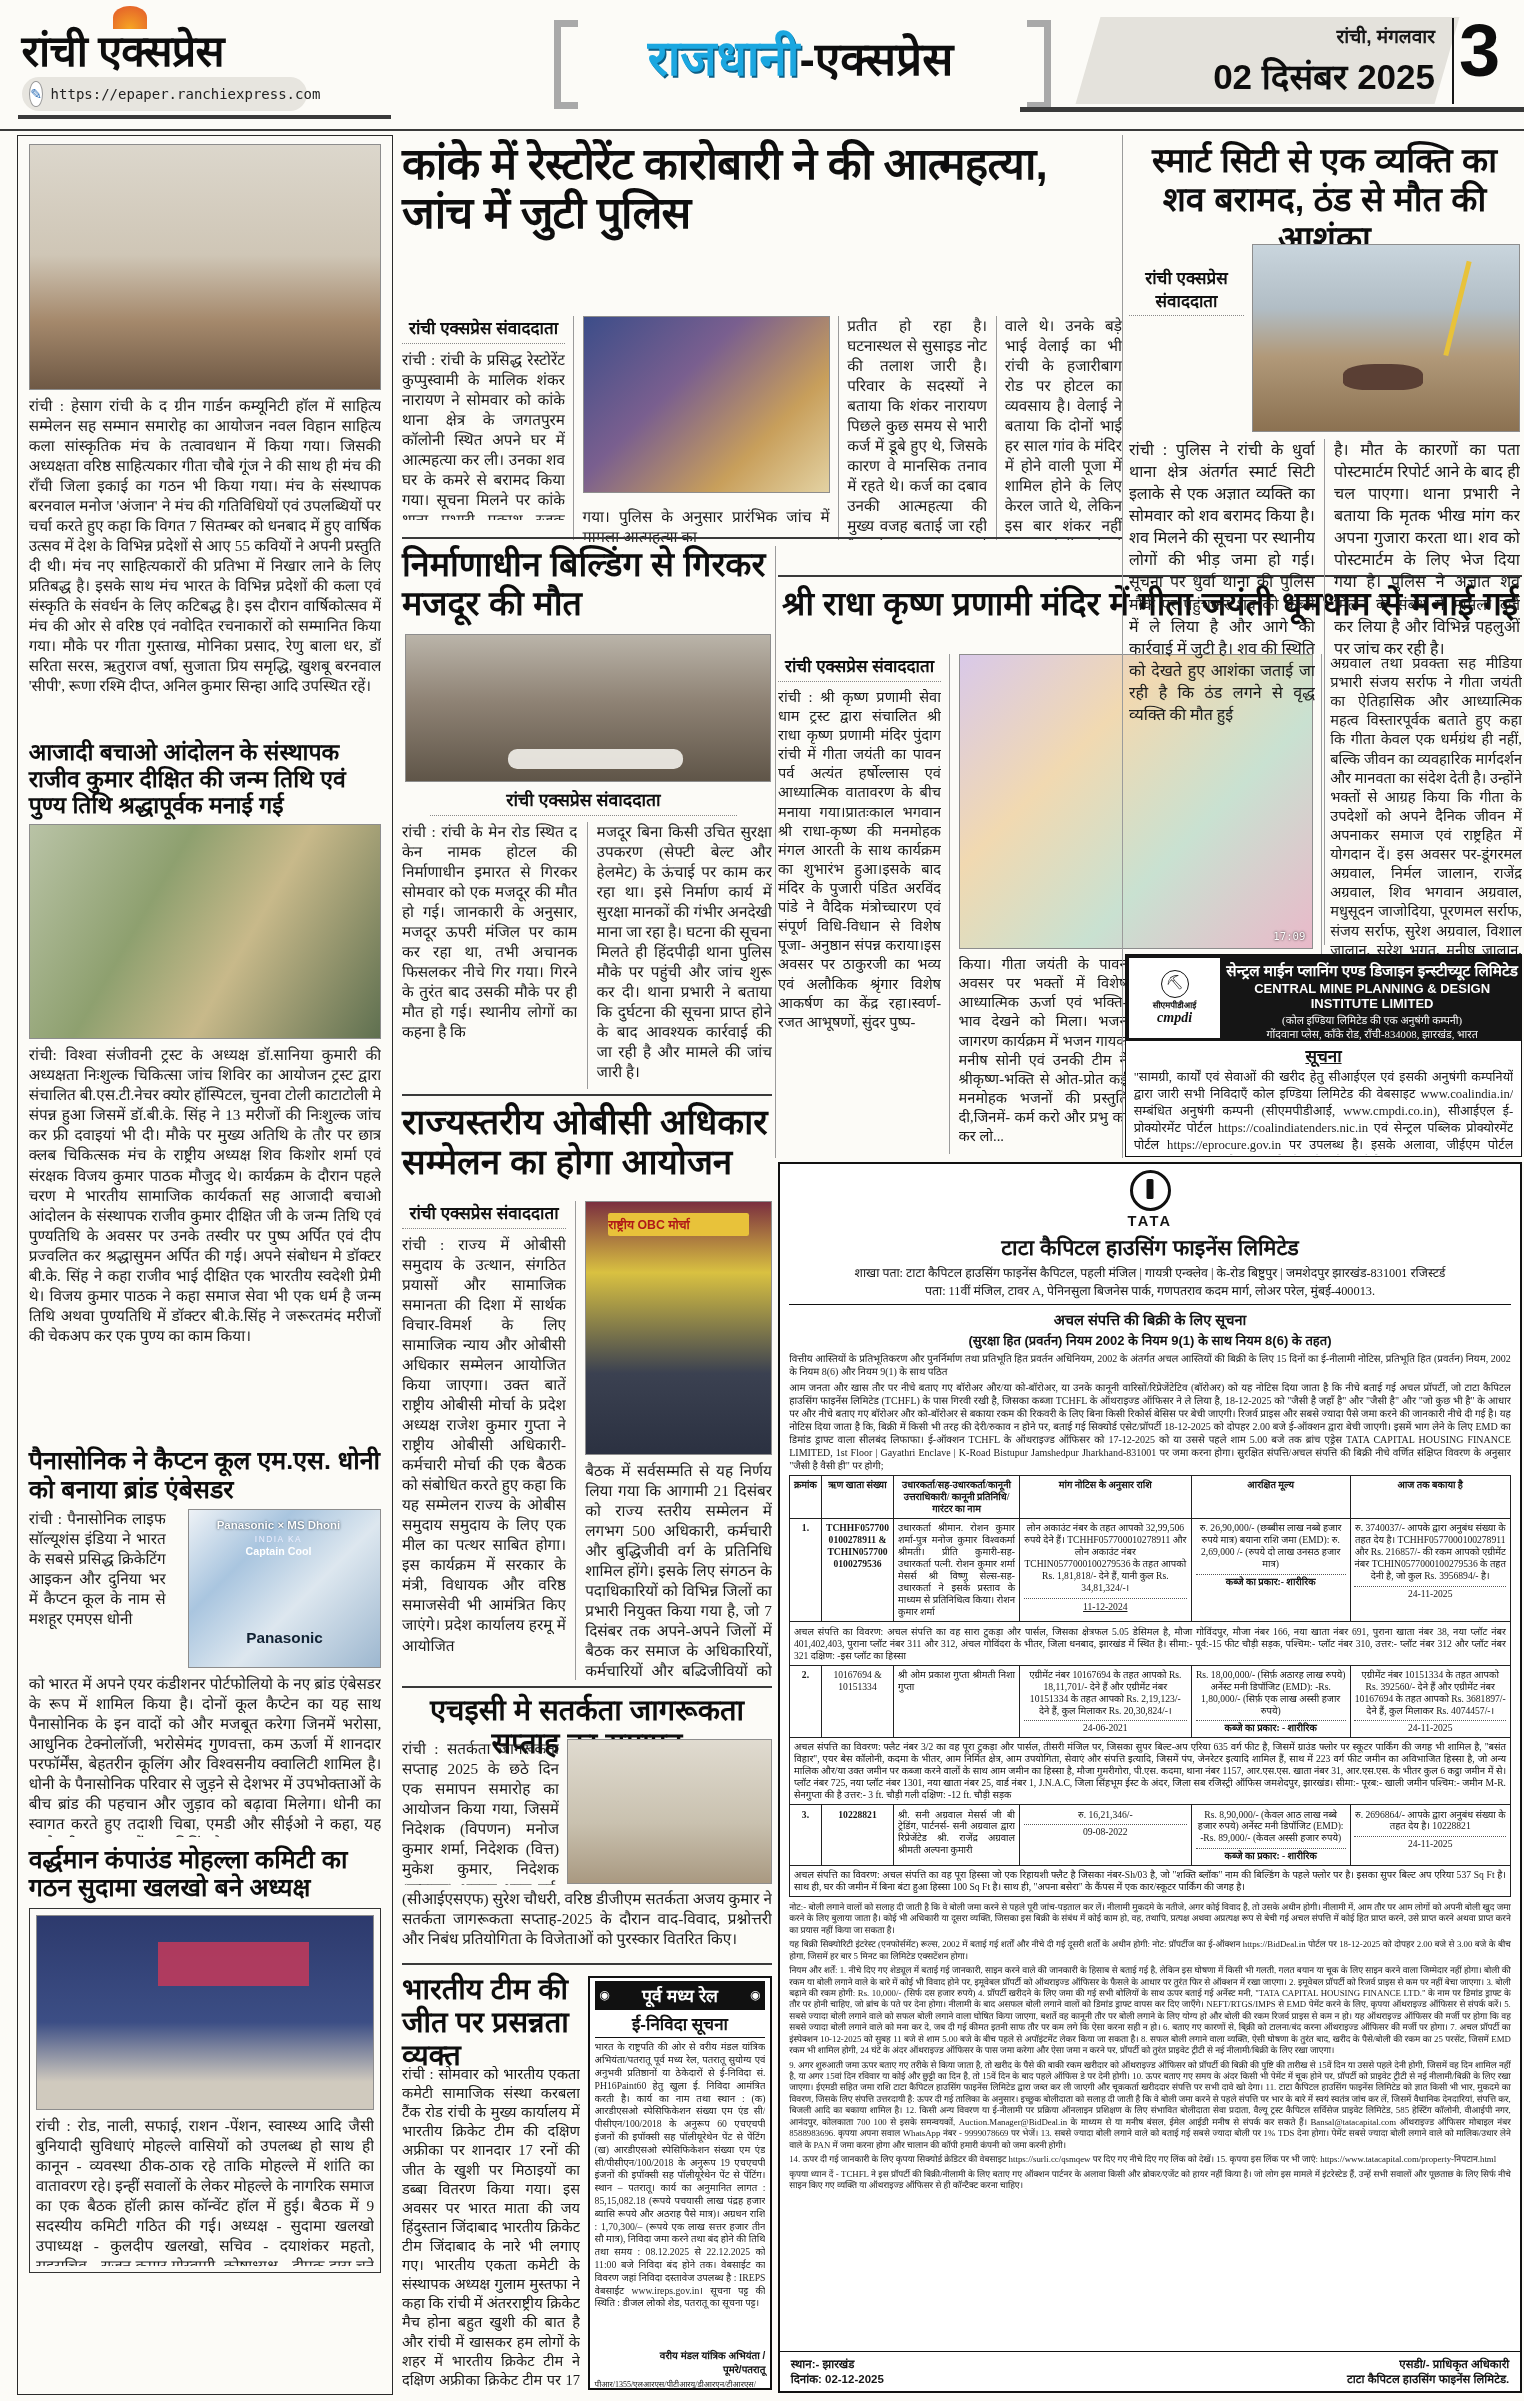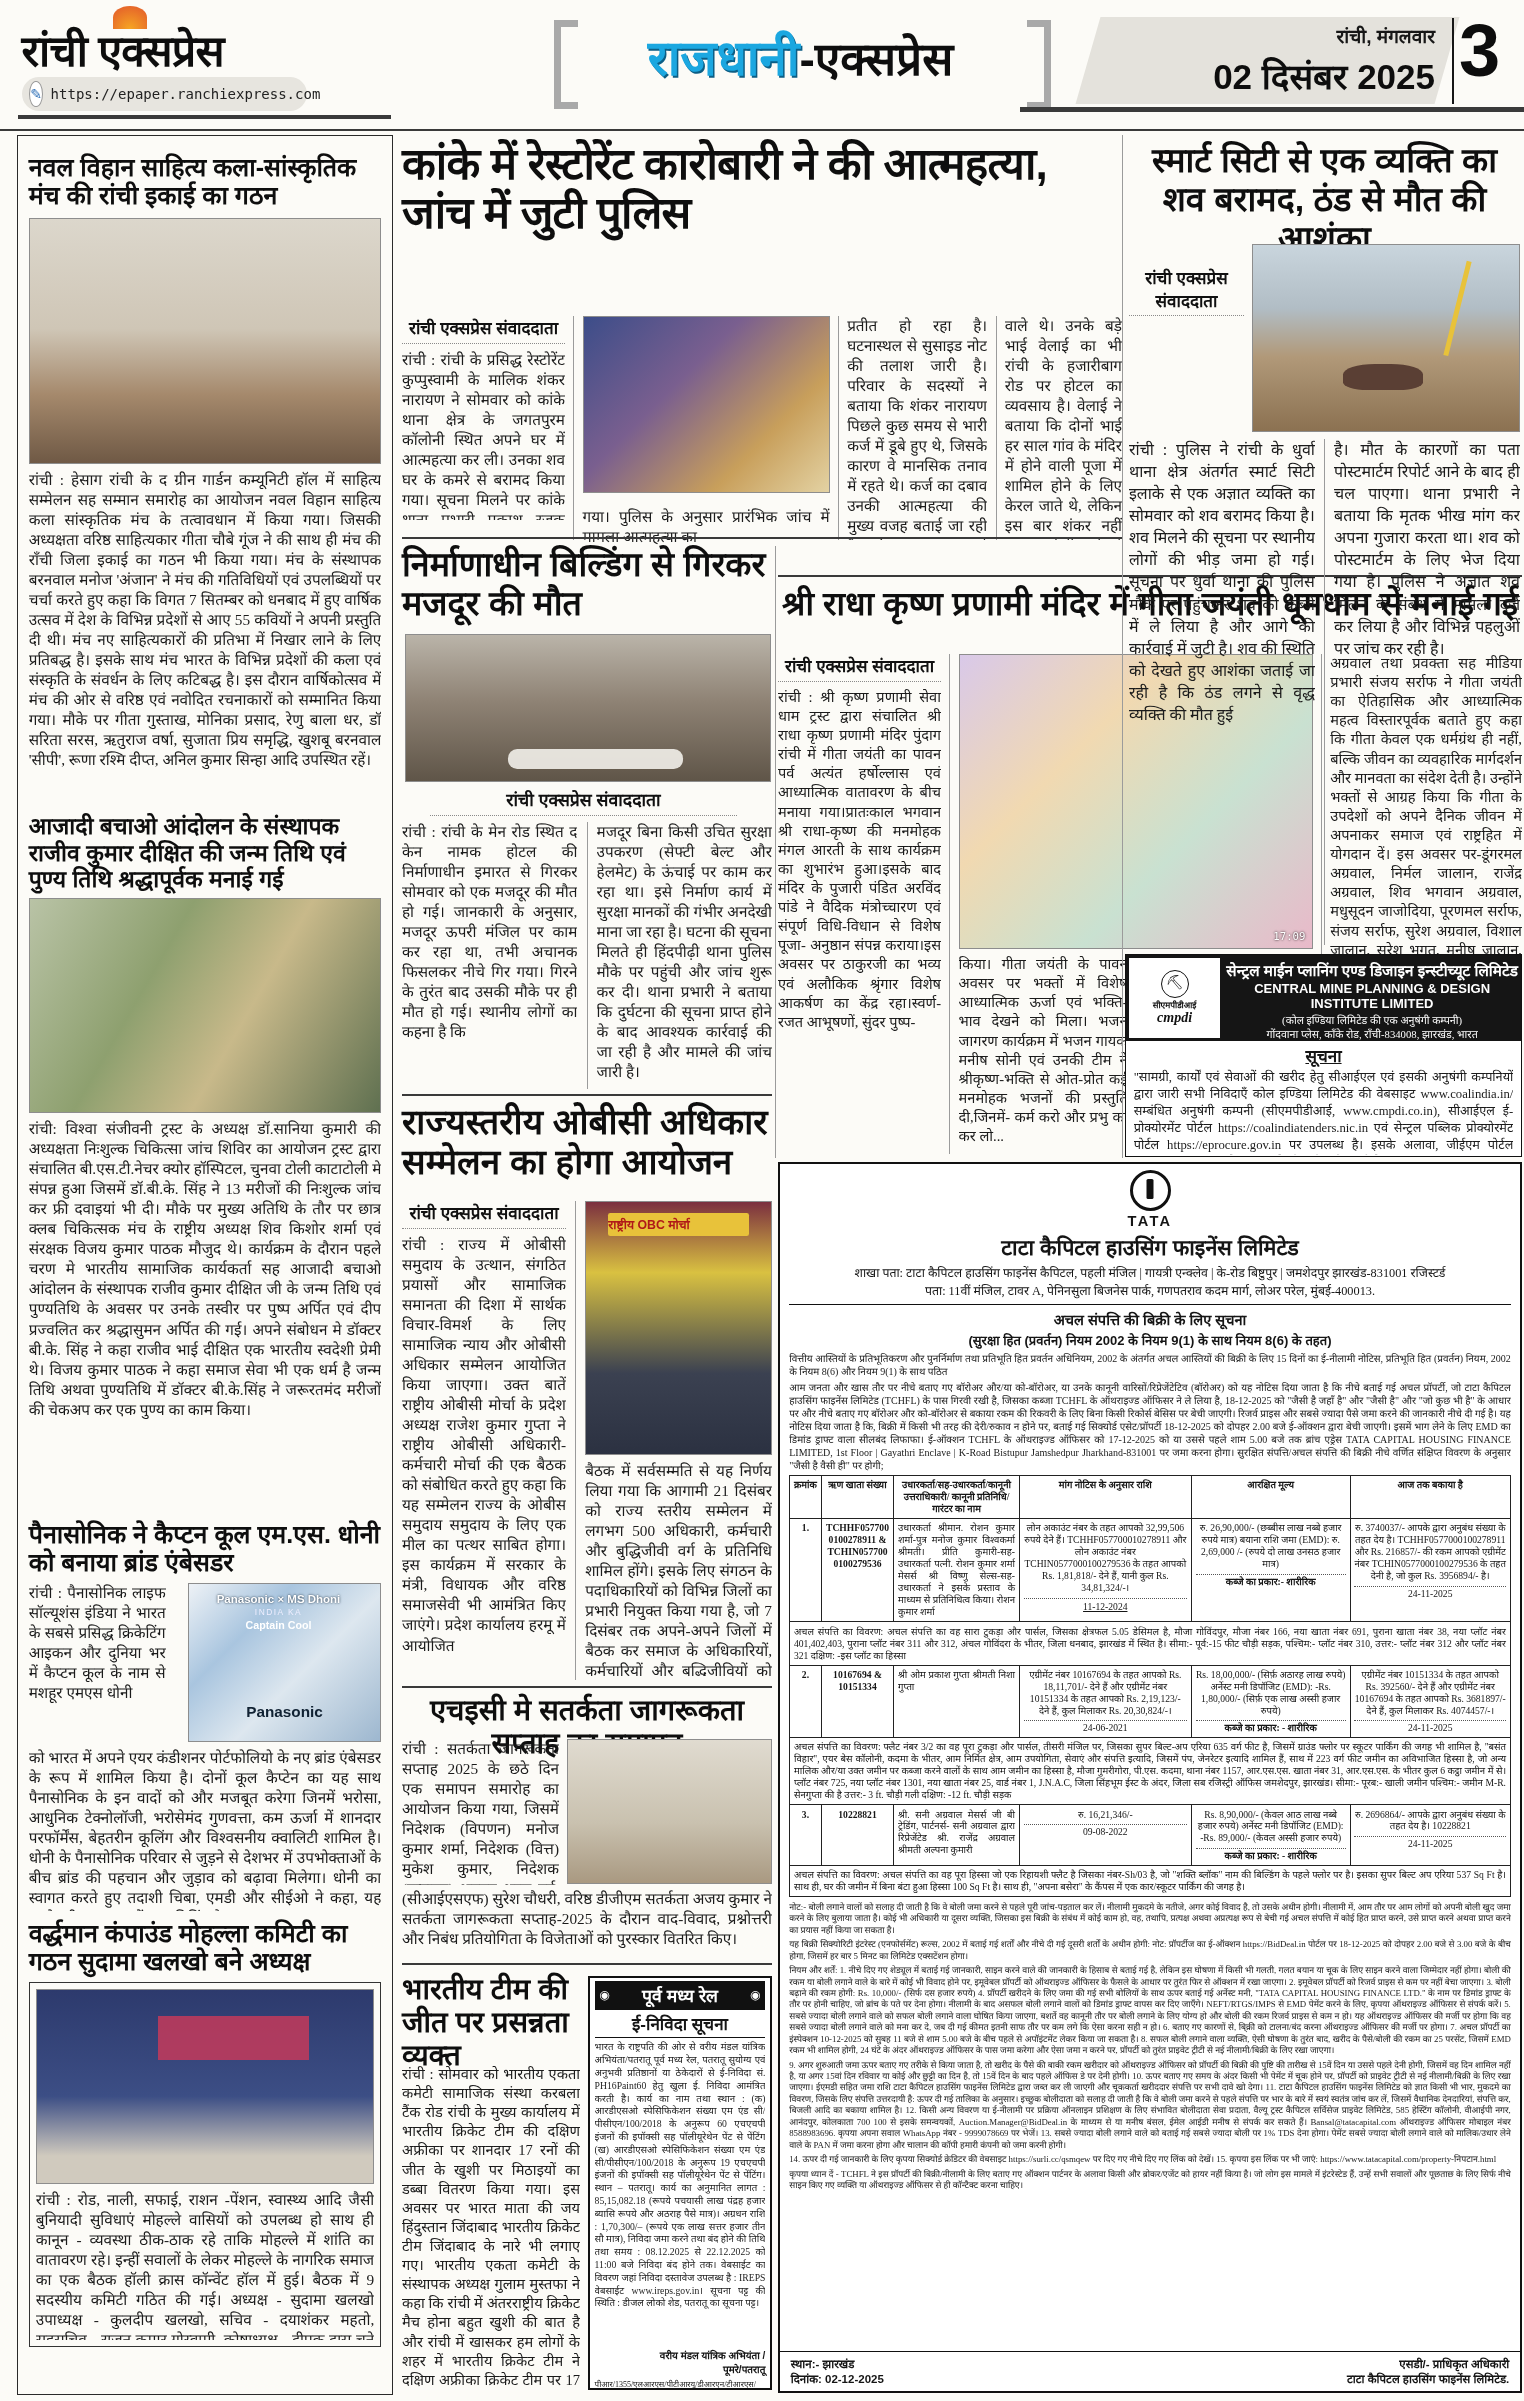--- a/index.html
+++ b/index.html
@@ -61,21 +61,20 @@
     <div style="font-size:19px;font-weight:bold;color:#171717;">रांची, मंगलवार</div>
     <div style="font-size:35px;font-weight:900;color:#0d0d0d;margin-top:3.1px;">02 दिसंबर 2025</div>
   </div>
   <div class="abs" style="left:1452px;top:18.4px;width:2.3px;height:86px;background:#161616;"></div>
   <div class="abs sans" style="left:1459px;top:14px;width:61px;font-size:74px;font-weight:900;color:#0d0d0d;line-height:1;">3</div>
   <div class="abs hr" style="left:1020px;top:107px;width:504px;height:4.6px;"></div>
   <div class="abs hr" style="left:0;top:129px;width:1524px;height:2.3px;"></div>
 
   <div class="abs" style="left:17px;top:135px;width:376px;height:2260px;border:1.5px solid #2a2a2a;box-sizing:border-box;padding:7.7px 10.7px;overflow:hidden;">
 
-    <div class="headline" style="font-size:25px;margin:9.2px 0 7.7px 0;">नवल विहान साहित्य कला-सांस्कृतिक मंच की रांची इकाई का गठन</div>
     <div class="photo ph-hall" style="height:244px;"></div>
     <div class="body-text" style="font-size:15.3px;height:336px;margin-top:6.1px;">रांची : हेसाग रांची के द ग्रीन गार्डन कम्यूनिटी हॉल में साहित्य सम्मेलन सह सम्मान समारोह का आयोजन नवल विहान साहित्य कला सांस्कृतिक मंच के तत्वावधान में किया गया। जिसकी अध्यक्षता वरिष्ठ साहित्यकार गीता चौबे गूंज ने की साथ ही मंच की राँची जिला इकाई का गठन भी किया गया। मंच के संस्थापक बरनवाल मनोज 'अंजान' ने मंच की गतिविधियों एवं उपलब्धियों पर चर्चा करते हुए कहा कि विगत 7 सितम्बर को धनबाद में हुए वार्षिक उत्सव में देश के विभिन्न प्रदेशों से आए 55 कवियों ने अपनी प्रस्तुति दी थी। मंच नए साहित्यकारों की प्रतिभा में निखार लाने के लिए प्रतिबद्ध है। इसके साथ मंच भारत के विभिन्न प्रदेशों की कला एवं संस्कृति के संवर्धन के लिए कटिबद्ध है। इस दौरान वार्षिकोत्सव में मंच की ओर से वरिष्ठ एवं नवोदित रचनाकारों को सम्मानित किया गया। मौके पर गीता गुस्ताख, मोनिका प्रसाद, रेणु बाला धर, डॉ सरिता सरस, ऋतुराज वर्षा, सुजाता प्रिय समृद्धि, खुशबू बरनवाल 'सीपी', रूणा रश्मि दीप्त, अनिल कुमार सिन्हा आदि उपस्थित रहें।</div>
 
     <div class="headline" style="font-size:23px;margin:7.7px 0 6.1px 0;">आजादी बचाओ आंदोलन के संस्थापक राजीव कुमार दीक्षित की जन्म तिथि एवं पुण्य तिथि श्रद्धापूर्वक मनाई गई</div>
     <div class="photo ph-azadi" style="height:213px;"></div>
     <div class="body-text" style="font-size:15.3px;height:393px;margin-top:6.1px;">रांची: विश्वा संजीवनी ट्रस्ट के अध्यक्ष डॉ.सानिया कुमारी की अध्यक्षता निःशुल्क चिकित्सा जांच शिविर का आयोजन ट्रस्ट द्वारा संचालित बी.एस.टी.नेचर क्योर हॉस्पिटल, चुनवा टोली काटाटोली मे संपन्न हुआ जिसमें डॉ.बी.के. सिंह ने 13 मरीजों की निःशुल्क जांच कर फ्री दवाइयां भी दी। मौके पर मुख्य अतिथि के तौर पर छात्र क्लब चिकित्सक मंच के राष्ट्रीय अध्यक्ष शिव किशोर शर्मा एवं संरक्षक विजय कुमार पाठक मौजुद थे। कार्यक्रम के दौरान पहले चरण मे भारतीय सामाजिक कार्यकर्ता सह आजादी बचाओ आंदोलन के संस्थापक राजीव कुमार दीक्षित जी के जन्म तिथि एवं पुण्यतिथि के अवसर पर उनके तस्वीर पर पुष्प अर्पित एवं दीप प्रज्वलित कर श्रद्धासुमन अर्पित की गई। अपने संबोधन मे डॉक्टर बी.के. सिंह ने कहा राजीव भाई दीक्षित एक भारतीय स्वदेशी प्रेमी थे। विजय कुमार पाठक ने कहा समाज सेवा भी एक धर्म है जन्म तिथि अथवा पुण्यतिथि में डॉक्टर बी.के.सिंह ने जरूरतमंद मरीजों की चेकअप कर एक पुण्य का काम किया।</div>
 
     <div class="headline" style="font-size:25px;margin:7.7px 0 6.1px 0;">पैनासोनिक ने कैप्टन कूल एम.एस. धोनी को बनाया ब्रांड एंबेसडर</div>
     <div class="cols" style="gap:22px;">
       <div class="body-text" style="font-size:15.3px;width:137px;height:158px;">रांची : पैनासोनिक लाइफ सॉल्यूशंस इंडिया ने भारत के सबसे प्रसिद्ध क्रिकेटिंग आइकन और दुनिया भर में कैप्टन कूल के नाम से मशहूर एमएस धोनी</div>
@@ -268,21 +267,21 @@
           <td class="prop">उधारकर्ता श्रीमान. रोशन कुमार शर्मा-पुत्र मनोज कुमार विश्वकर्मा श्रीमती। प्रीति कुमारी-सह-उधारकर्ता पत्नी. रोशन कुमार शर्मा मेसर्स श्री विष्णु सेल्स-सह-उधारकर्ता ने इसके प्रस्ताव के माध्यम से प्रतिनिधित्व किया। रोशन कुमार शर्मा</td>
           <td><span>लोन अकाउंट नंबर के तहत आपको 32,99,506 रुपये देने हैं। TCHHF057700010278911 और लोन अकाउंट नंबर TCHIN0577000100279536 के तहत आपको Rs. 1,81,818/- देने हैं, यानी कुल Rs. 34,81,324/-।</span><div style="border-top:0.8px dotted #555;margin-top:4px;padding-top:1.5px;text-decoration:underline;">11-12-2024</div></td>
           <td><span>रु. 26,90,000/- (छब्बीस लाख नब्बे हजार रुपये मात्र) बयाना राशि जमा (EMD): रु. 2,69,000 /- (रुपये दो लाख उनसठ हजार मात्र)</span><div style="border-top:0.8px dotted #555;margin-top:3.1px;padding-top:1.5px;font-weight:bold;">कब्जे का प्रकार:- शारीरिक</div></td>
           <td><span>रु. 3740037/- आपके द्वारा अनुबंध संख्या के तहत देय है। TCHHF0577000100278911 और Rs. 216857/- की रकम आपको एग्रीमेंट नंबर TCHIN0577000100279536 के तहत देनी है, जो कुल Rs. 3956894/- है।</span><div style="border-top:0.8px dotted #555;margin-top:3.1px;padding-top:1.5px;">24-11-2025</div></td>
         </tr>
         <tr>
           <td class="prop" colspan="6">अचल संपत्ति का विवरण: अचल संपत्ति का वह सारा टुकड़ा और पार्सल, जिसका क्षेत्रफल 5.05 डेसिमल है, मौजा गोविंदपुर, मौजा नंबर 166, नया खाता नंबर 691, पुराना खाता नंबर 38, नया प्लॉट नंबर 401,402,403, पुराना प्लॉट नंबर 311 और 312, अंचल गोविंदरा के भीतर, जिला धनबाद, झारखंड में स्थित है। सीमा:- पूर्व:-15 फीट चौड़ी सड़क, पश्चिम:- प्लॉट नंबर 310, उत्तर:- प्लॉट नंबर 312 और प्लॉट नंबर 321 दक्षिण: -इस प्लॉट का हिस्सा</td>
         </tr>
         <tr>
           <td style="font-weight:bold;">2.</td>
-          <td style="font-weight:bold;">10167694 &amp; 10151334</td>
+          <td style="font-weight:normal;">10167694 &amp; 10151334</td>
           <td class="prop">श्री ओम प्रकाश गुप्ता श्रीमती निशा गुप्ता</td>
           <td><span>एग्रीमेंट नंबर 10167694 के तहत आपको Rs. 18,11,701/- देने हैं और एग्रीमेंट नंबर 10151334 के तहत आपको Rs. 2,19,123/- देने हैं, कुल मिलाकर Rs. 20,30,824/-।</span><div style="border-top:0.8px dotted #555;margin-top:3px;padding-top:1.5px;">24-06-2021</div></td>
           <td><span>Rs. 18,00,000/- (सिर्फ़ अठारह लाख रुपये) अर्नेस्ट मनी डिपॉजिट (EMD): -Rs. 1,80,000/- (सिर्फ़ एक लाख अस्सी हजार रुपये)</span><div style="border-top:0.8px dotted #555;margin-top:3.1px;padding-top:1.5px;font-weight:bold;">कब्जे का प्रकार: - शारीरिक</div></td>
           <td><span>एग्रीमेंट नंबर 10151334 के तहत आपको Rs. 392560/- देने हैं और एग्रीमेंट नंबर 10167694 के तहत आपको Rs. 3681897/- देने हैं, कुल मिलाकर Rs. 4074457/-।</span><div style="border-top:0.8px dotted #555;margin-top:3.1px;padding-top:1.5px;">24-11-2025</div></td>
         </tr>
         <tr>
           <td class="prop" colspan="6">अचल संपत्ति का विवरण: फ्लैट नंबर 3/2 का वह पूरा टुकड़ा और पार्सल, तीसरी मंजिल पर, जिसका सुपर बिल्ट-अप एरिया 635 वर्ग फीट है, जिसमें ग्राउंड फ्लोर पर स्कूटर पार्किंग की जगह भी शामिल है, "बसंत विहार", एयर बेस कॉलोनी, कदमा के भीतर, आम निर्मित क्षेत्र, आम उपयोगिता, सेवाएं और संपत्ति इत्यादि, जिसमें पंप, जेनरेटर इत्यादि शामिल हैं, साथ में 223 वर्ग फीट जमीन का अविभाजित हिस्सा है, जो अन्य मालिक और/या उक्त जमीन पर कब्जा करने वालों के साथ आम जमीन का हिस्सा है, मौजा गुमरीगोरा, पी.एस. कदमा, थाना नंबर 1157, आर.एस.एस. खाता नंबर 31, आर.एस.एस. के भीतर कुल 6 कट्ठा जमीन में से। प्लॉट नंबर 725, नया प्लॉट नंबर 1301, नया खाता नंबर 25, वार्ड नंबर 1, J.N.A.C, जिला सिंहभूम ईस्ट के अंदर, जिला सब रजिस्ट्री ऑफिस जमशेदपुर, झारखंड। सीमा:- पूरब:- खाली जमीन पश्चिम:- जमीन M-R. सेनगुप्ता की है उत्तर:- 3 ft. चौड़ी गली दक्षिण: -12 ft. चौड़ी सड़क</td>
         </tr>
         <tr>
           <td style="font-weight:bold;">3.</td>

